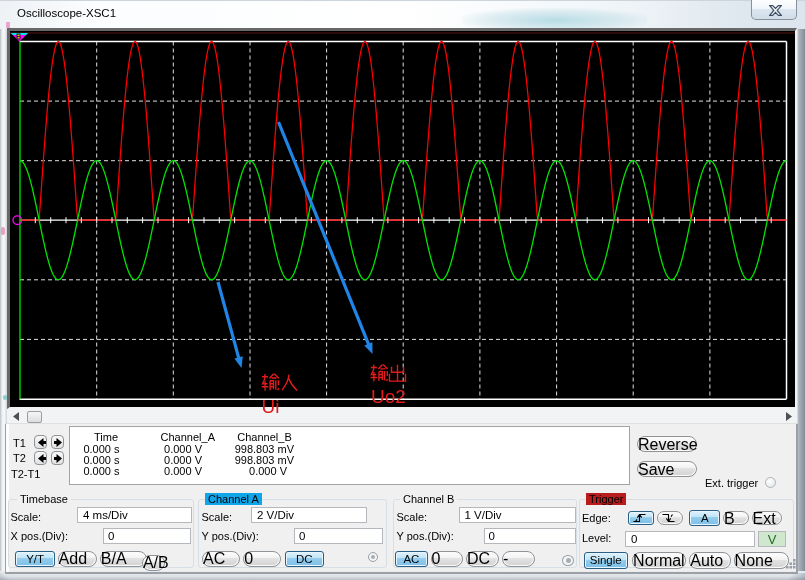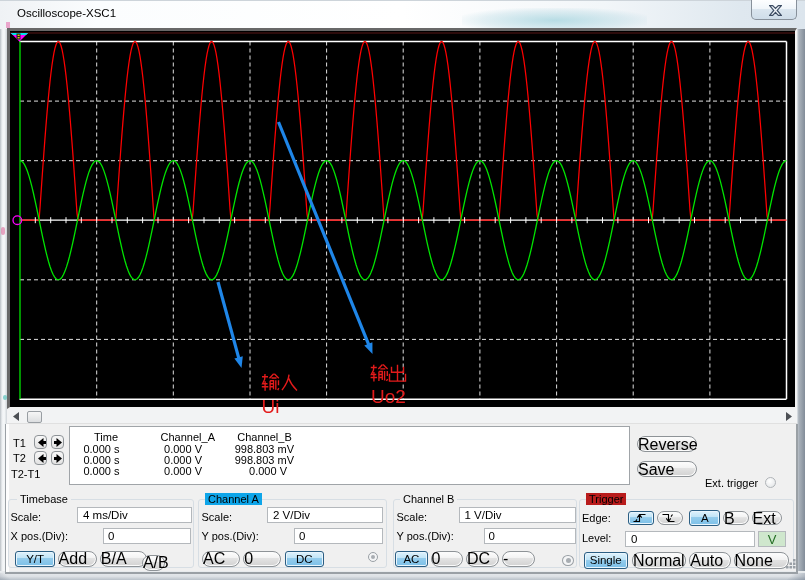--- a/index.html
+++ b/index.html
@@ -123,21 +123,21 @@
 <div class="abs lbl" style="left:10.5px;top:511px">Scale:</div>
 <div class="inp" style="left:77px;top:506.5px;width:114.5px;height:16px;padding:1px 0 0 5px">4 ms/Div</div>
 <div class="abs lbl" style="left:10.5px;top:529.5px">X pos.(Div):</div>
 <div class="inp" style="left:103px;top:527.5px;width:88px;height:16px;padding:1px 0 0 4px">0</div>
 <div class="btnb" style="left:15.4px;top:550.5px;width:39.5px;height:16px;line-height:14px">Y/T</div>
 <div class="btn" style="left:57.6px;top:550.5px;width:39px;height:16px;line-height:14px">Add</div>
 <div class="btn" style="left:99.8px;top:550.5px;width:47px;height:16px;line-height:14px">B/A</div>
 <div class="btn" style="left:141.9px;top:555px;width:23px;height:16px;line-height:14px">A/B</div>
 
 <div class="abs lbl" style="left:201.5px;top:511px">Scale:</div>
-<div class="inp" style="left:267px;top:506.5px;width:115.5px;height:16px;padding:1px 16px 0 5px">2  V/Div</div>
+<div class="inp" style="left:251px;top:506.5px;width:115.5px;height:16px;padding:1px 16px 0 5px">2  V/Div</div>
 <div class="abs lbl" style="left:201.5px;top:529.5px">Y pos.(Div):</div>
 <div class="inp" style="left:294px;top:527.5px;width:88.5px;height:16px;padding:1px 0 0 4px">0</div>
 <div class="btn" style="left:202.1px;top:550.5px;width:38px;height:16px;line-height:14px">AC</div>
 <div class="btn" style="left:243.3px;top:550.5px;width:38px;height:16px;line-height:14px">0</div>
 <div class="btnb" style="left:284.5px;top:550.5px;width:39.5px;height:16px;line-height:14px">DC</div>
 <div class="abs" style="left:367.8px;top:551.9px;width:10px;height:10px;border-radius:50%;border:1px solid #9aa0a5;background:#f4f5f6"></div>
 <div class="abs" style="left:370.8px;top:554.9px;width:4.5px;height:4.5px;border-radius:50%;background:#a8adb2"></div>
 
 <div class="abs lbl" style="left:396.5px;top:511px">Scale:</div>
 <div class="inp" style="left:458.5px;top:506.5px;width:117px;height:16px;padding:1px 0 0 5px">1  V/Div</div>

